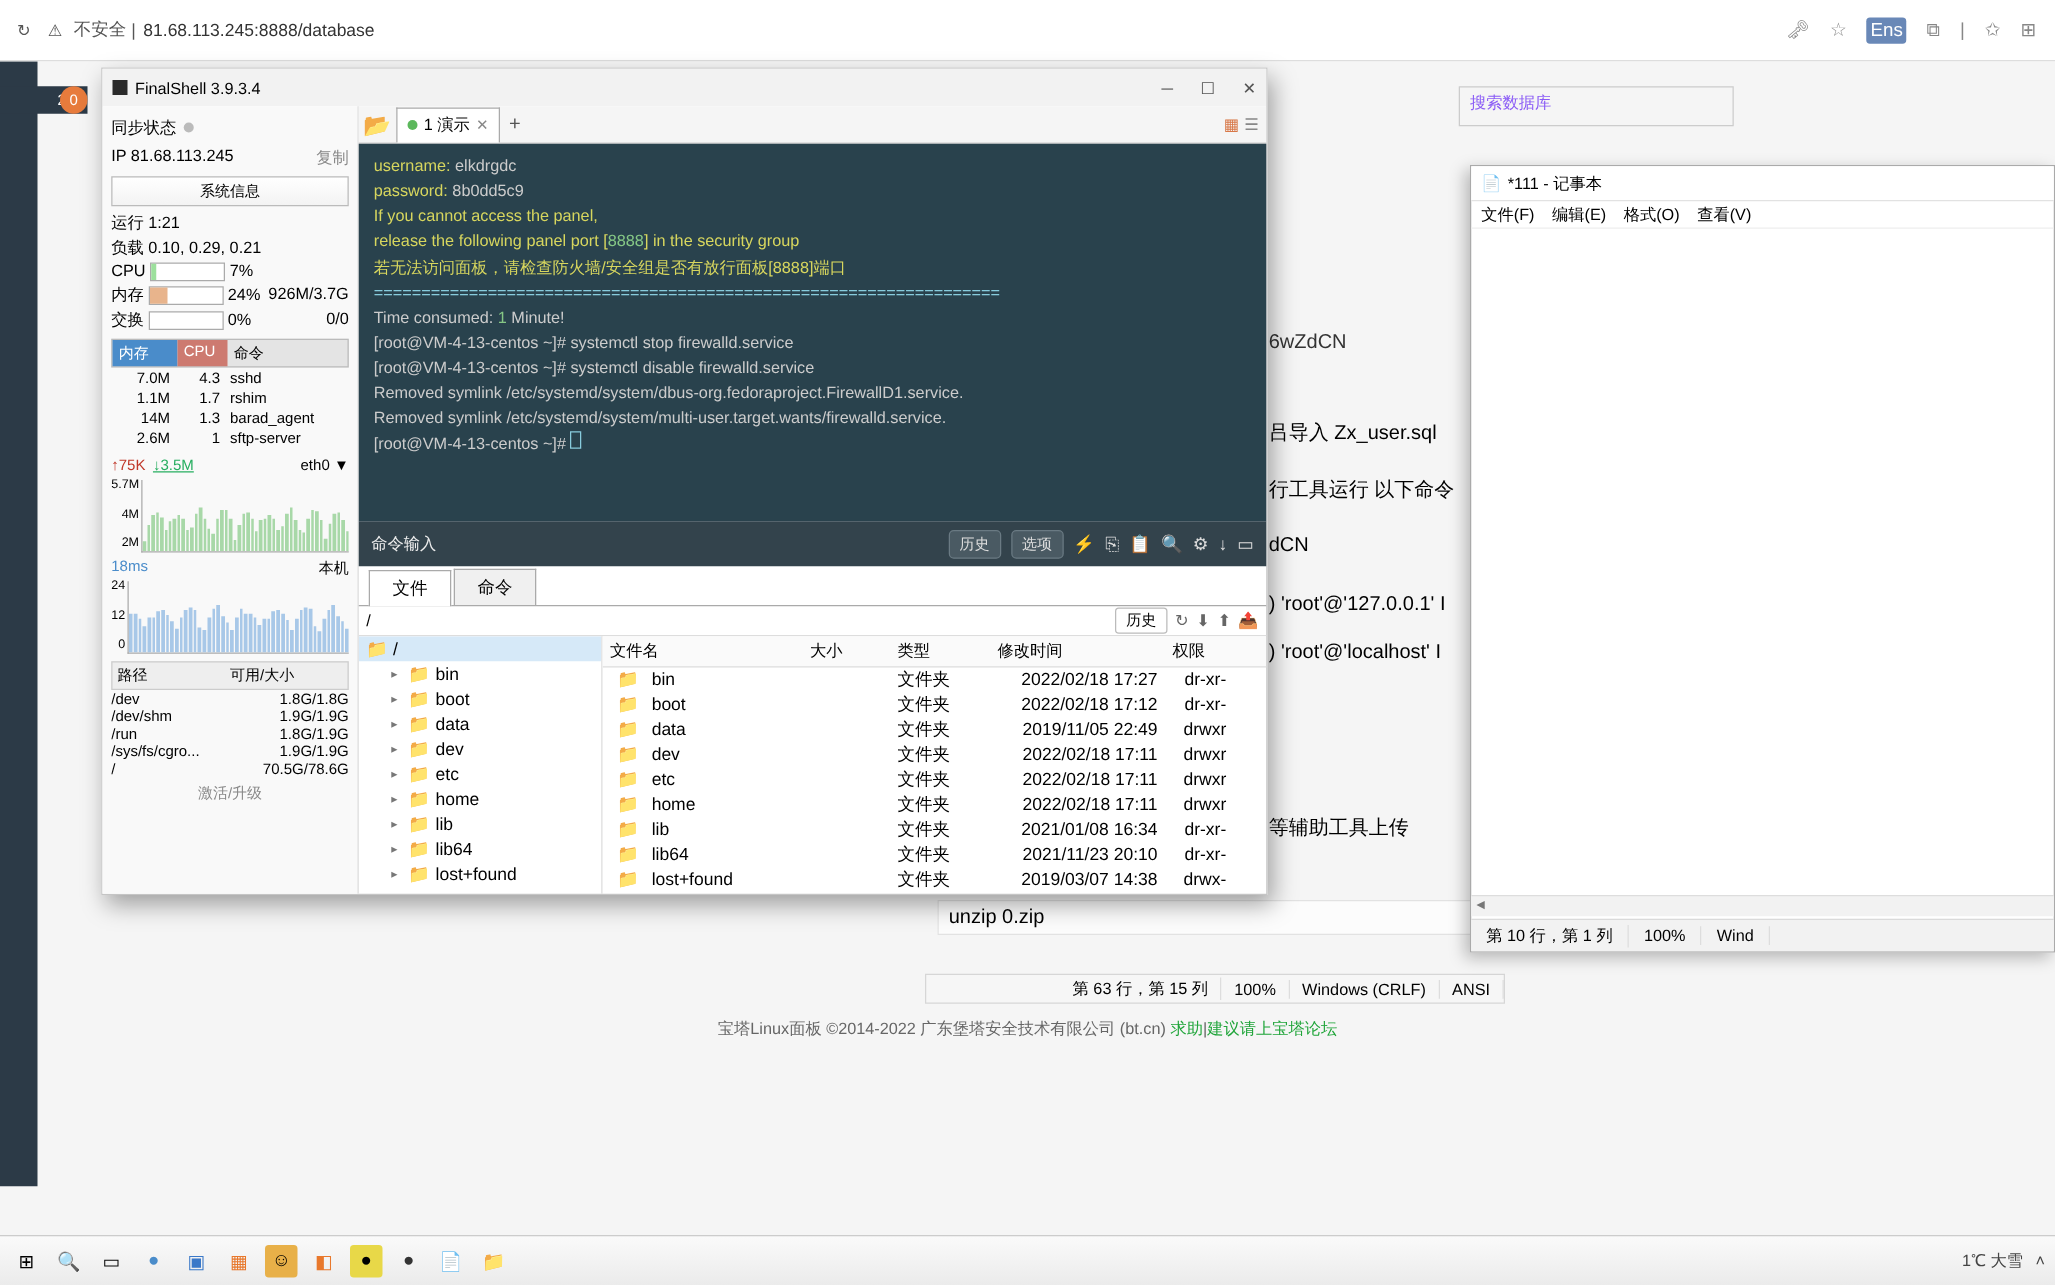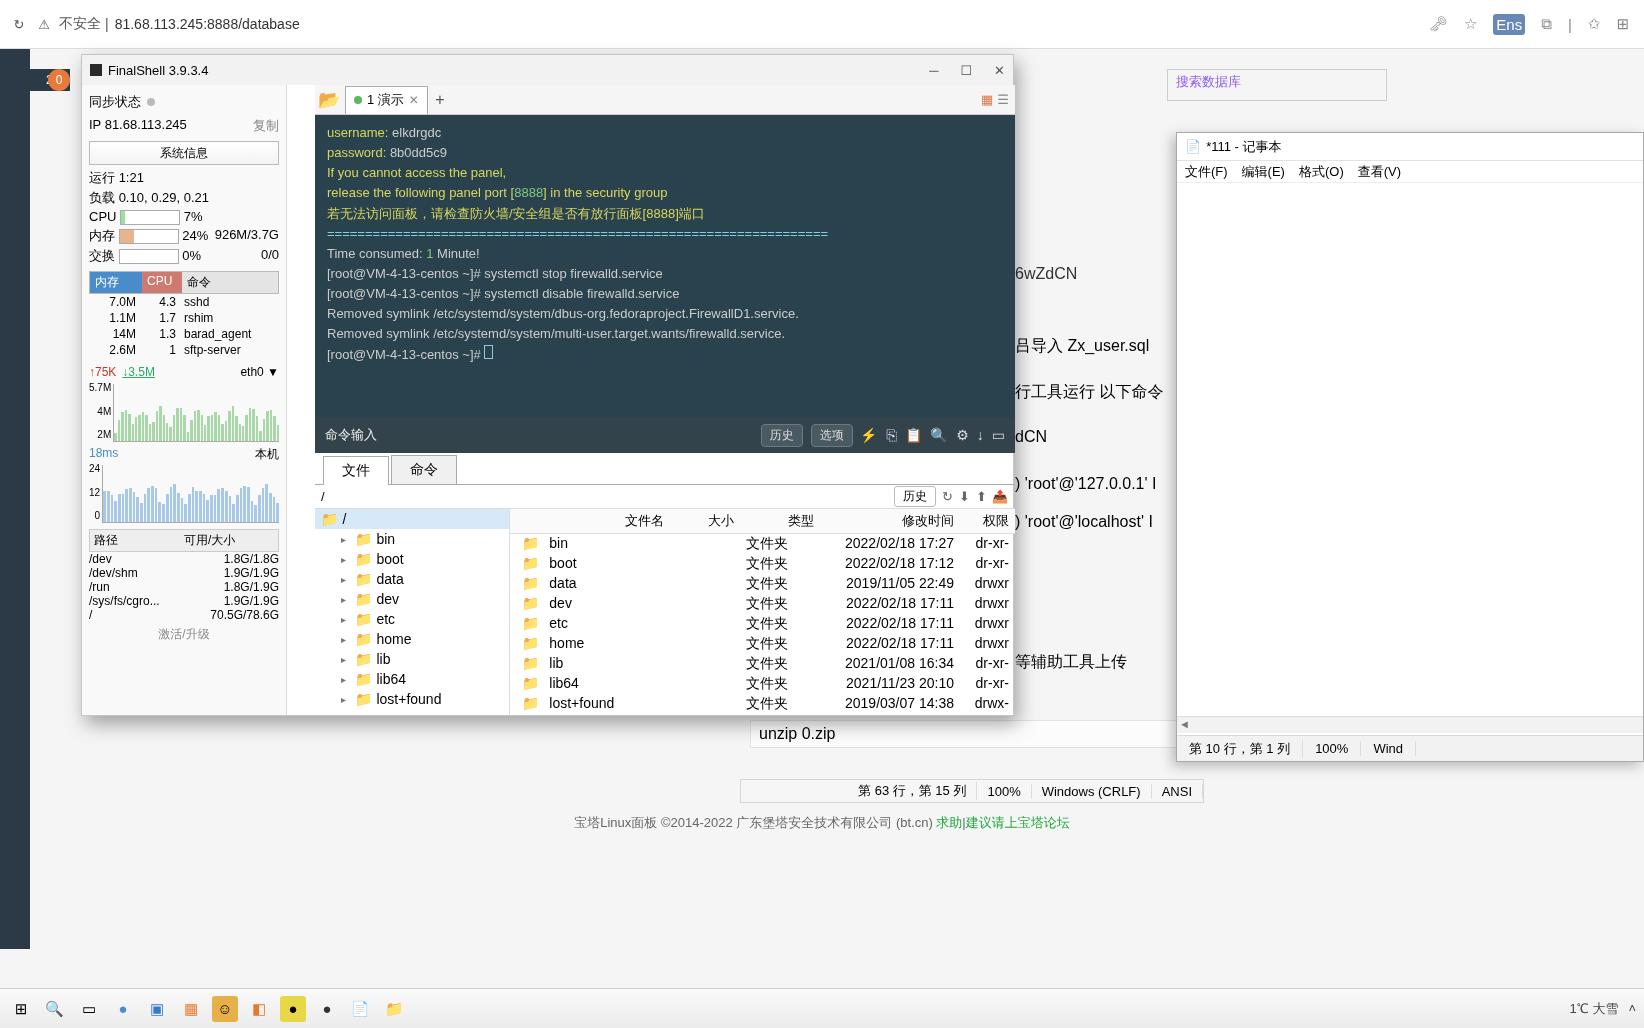--- a/index.html
+++ b/index.html
@@ -20,21 +20,21 @@
 .left-badge { position: absolute; top: 69px; left: 0; width: 70px; height: 22px; background: #2c3a47; color: #fff; font-size: 12px; display: flex; align-items: center; justify-content: flex-end; padding-right: 4px; z-index: 6; }
 .left-count { position: absolute; top: 69px; left: 48px; width: 22px; height: 22px; background: #e77b3c; border-radius: 50%; display: flex; align-items: center; justify-content: center; color: #fff; font-size: 12px; z-index: 7; }
 
 
 .fshell { position: absolute; top: 54px; left: 81px; width: 933px; height: 662px; background: #fff; border: 1px solid #c5c5c5; box-shadow: 4px 8px 18px rgba(0,0,0,.35); z-index: 50; }
 .fs-title { height: 30px; background: #f2f2f2; display: flex; align-items: center; padding: 0 8px; font-size: 13px; }
 .fs-title .ico { width: 12px; height: 12px; background: #2a2a2a; margin-right: 6px; }
 .winbtns { margin-left: auto; display: flex; gap: 22px; color: #555; }
 .winbtns span { font-size: 13px; }
 
-.fs-body { display: flex; height: calc(100% - 30px); gap: 28px; }
+.fs-body { display: flex; height: calc(100% - 30px); }
 .fs-left { width: 205px; background: #f9f9f9; border-right: 1px solid #ddd; padding: 5px 7px; font-size: 13px; }
 .sync { display: flex; align-items: center; gap: 6px; padding: 3px 0; }
 .dot { width: 8px; height: 8px; background: #bbb; border-radius: 50%; }
 .iprow { display: flex; justify-content: space-between; padding: 3px 0; }
 .copy { color: #888; }
 .sysinfo-btn { width: 100%; height: 24px; border: 1px solid #bbb; background: linear-gradient(#fff,#f3f3f3); font-size: 12px; text-align: center; line-height: 22px; margin: 3px 0; }
 .statrow { display: flex; justify-content: space-between; padding: 1px 0; font-size: 13px; }
 .bar { position: relative; display: inline-block; width: 60px; height: 15px; border: 1px solid #aaa; background: #fff; vertical-align: middle; }
 .bar .fill { position: absolute; left: 0; top: 0; bottom: 0; background: #9ce09c; }
 
@@ -97,21 +97,21 @@
 .fp-icons { display: flex; gap: 6px; color: #666; margin-left: 6px; }
 
 .file-area { flex: 1; display: flex; min-height: 0; }
 .tree { width: 195px; border-right: 1px solid #ddd; font-size: 14px; overflow: hidden; }
 .tree-root { background: #d6e9f8; padding: 2px 6px; display: flex; align-items: center; gap: 4px; }
 .tree-item { padding: 2px 6px 2px 26px; display: flex; align-items: center; gap: 4px; }
 .tree .exp { color: #777; font-size: 10px; width: 10px; }
 .fld { color: #e8b23a; }
 
 .file-list { flex: 1; font-size: 14px; overflow: hidden; }
-.fl-head { display: flex; background: #fafafa; border-bottom: 1px solid #ddd; padding: 3px 0; font-size: 13px; text-align: right; }
+.fl-head { display: flex; background: #fafafa; border-bottom: 1px solid #ddd; padding: 3px 0; font-size: 13px; }
 .fl-head span { padding: 0 6px; }
 .c-name { width: 160px; }
 .c-size { width: 70px; }
 .c-type { width: 80px; }
 .c-date { width: 140px; }
 .c-perm { width: 55px; }
 .fl-row { display: flex; padding: 1px 0; }
 .fl-row span { padding: 0 6px; overflow: hidden; white-space: nowrap; }
 .fl-row .c-date, .fl-row .c-perm { text-align: right; }
 

